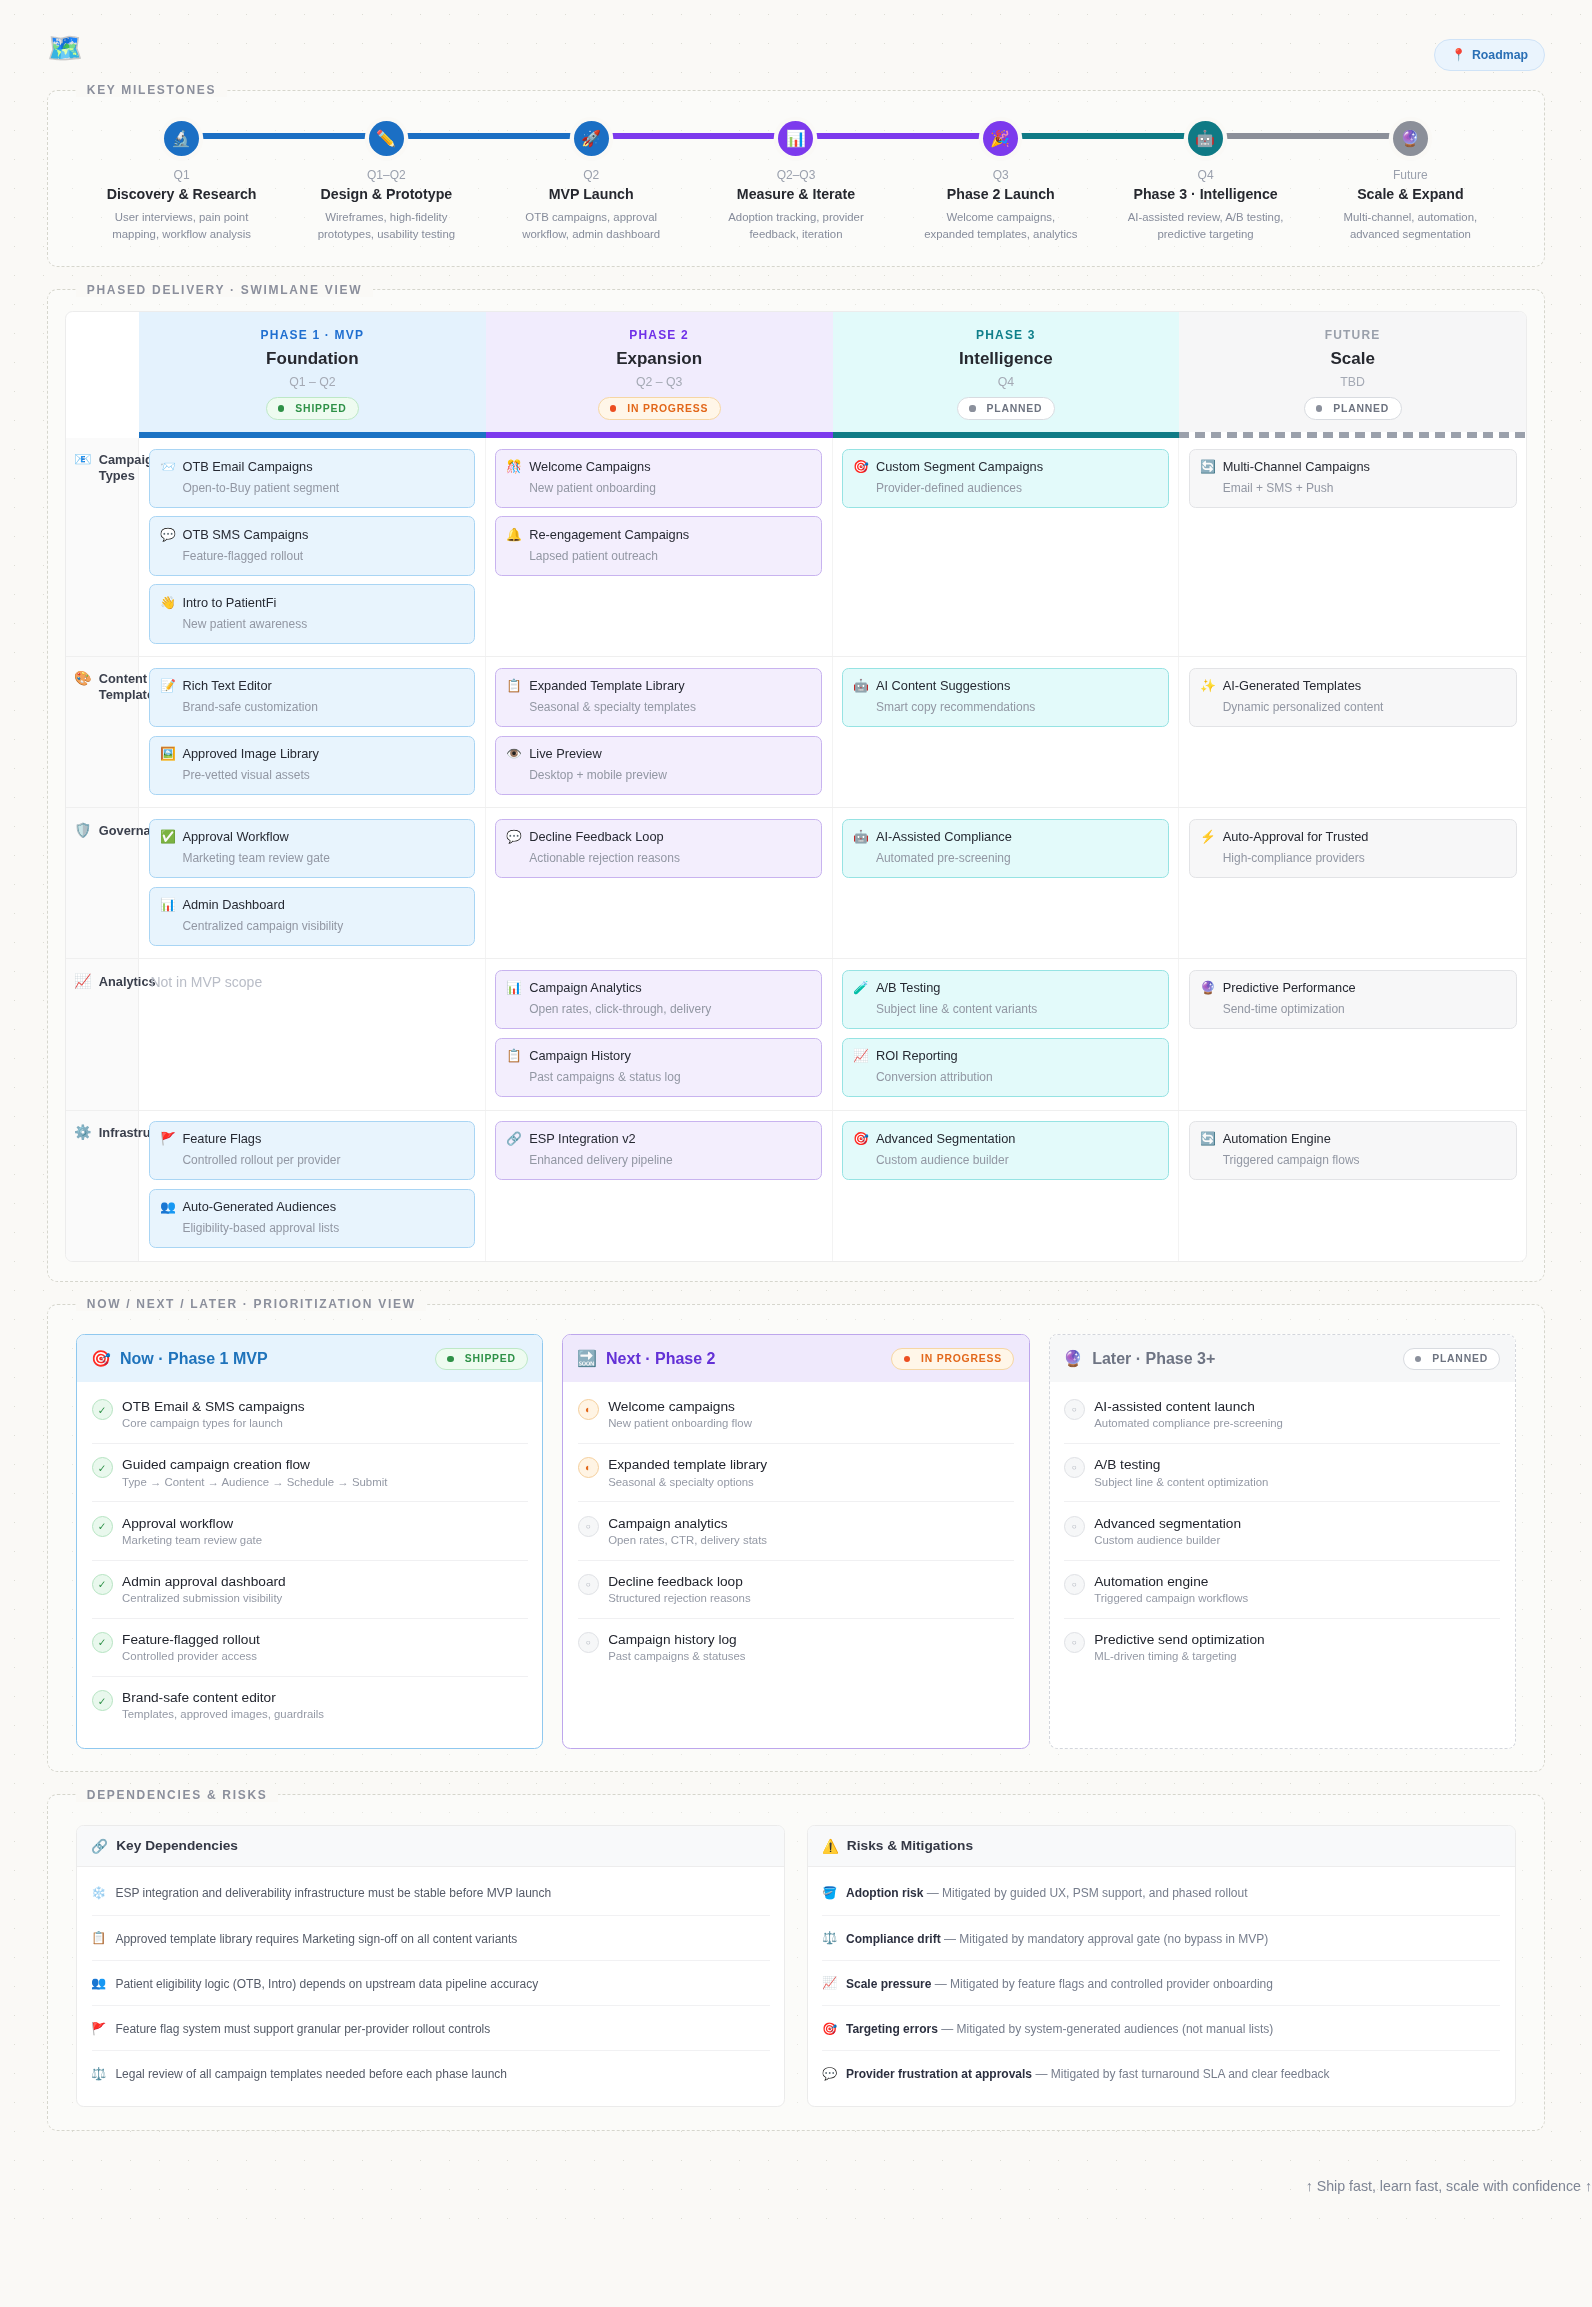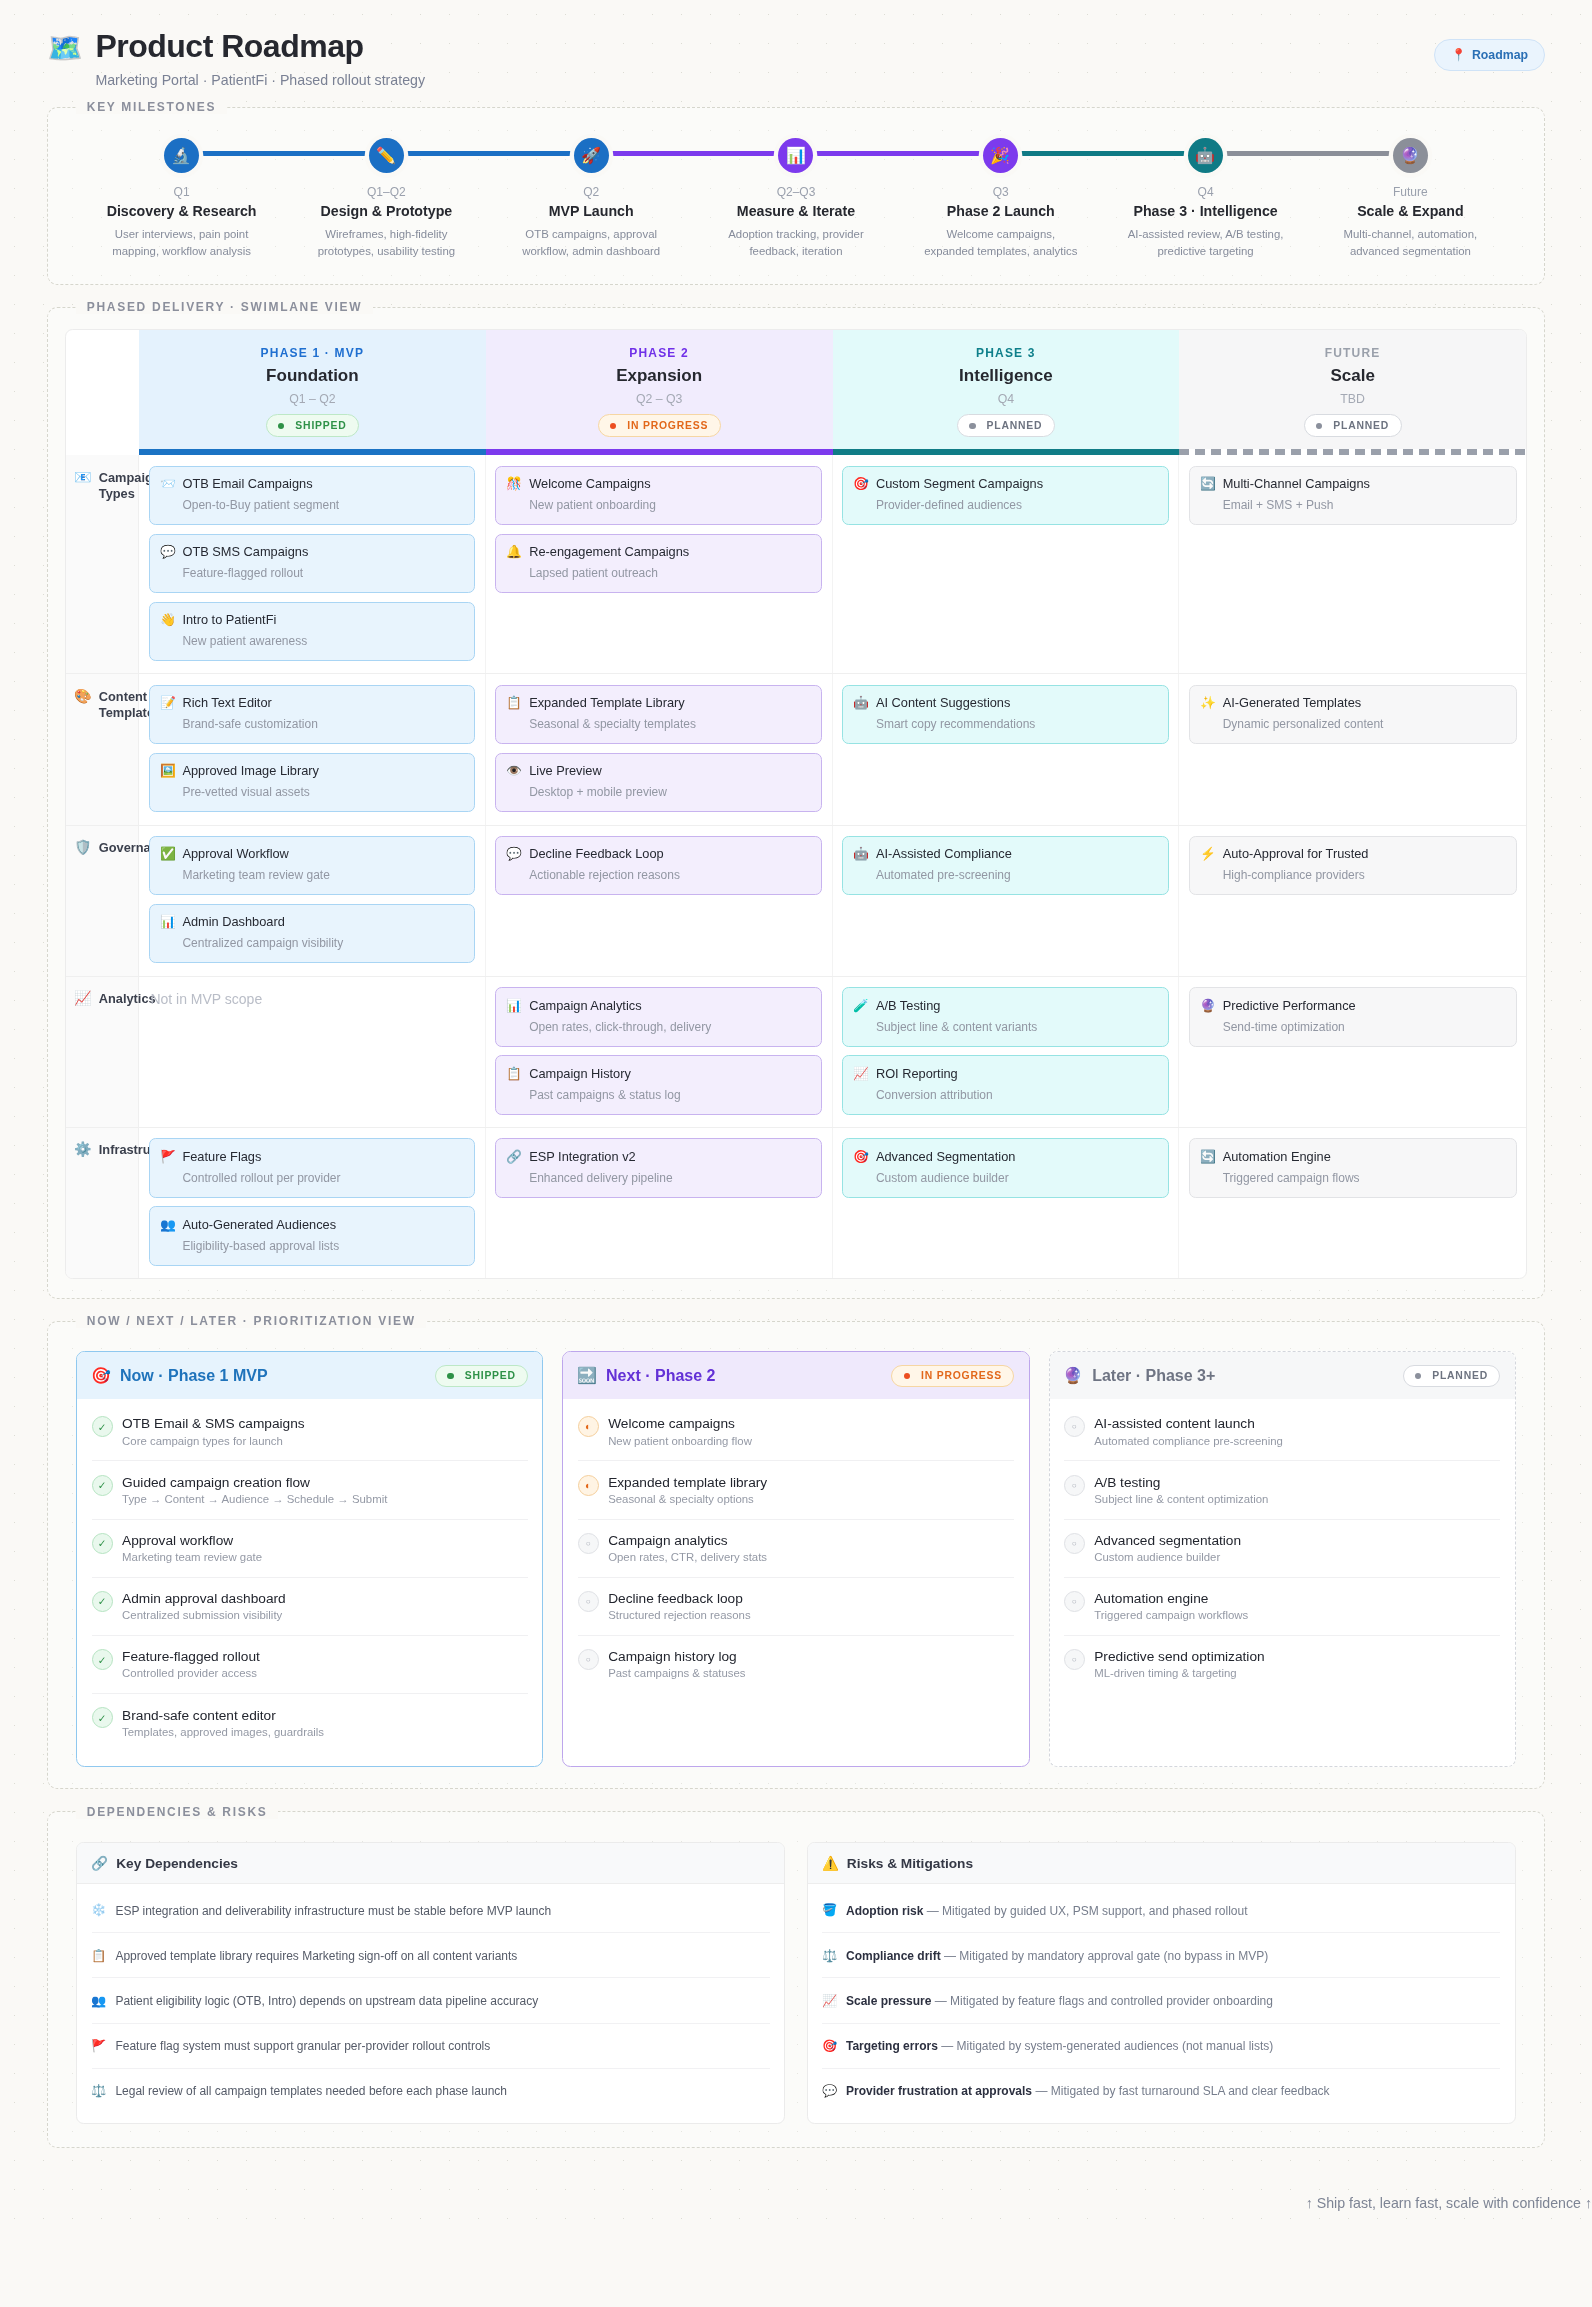--- a/index.html
+++ b/index.html
@@ -337,24 +337,20 @@
     color: #7d8494;
     padding: 25px 0 14.2px 0;
   }
 </style>
 </head>
 <body>
 
 <div class="page-header">
   <div class="title-wrap">
     <span class="title-emoji">🗺️</span>
-    <div>
-      <div class="page-title">Product Roadmap</div>
-      <div class="page-subtitle">Marketing Portal · PatientFi · Phased rollout strategy</div>
-    </div>
   </div>
   <div class="roadmap-pill">
     <span>📍</span>
     <span>Roadmap</span>
   </div>
 </div>
 
 <div class="section">
   <div class="section-label">KEY MILESTONES</div>
   <div class="milestones" id="milestones">

